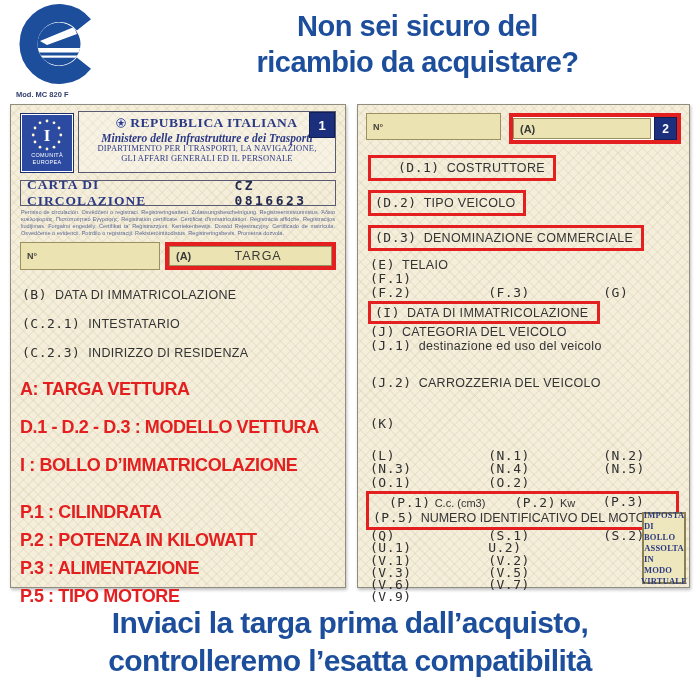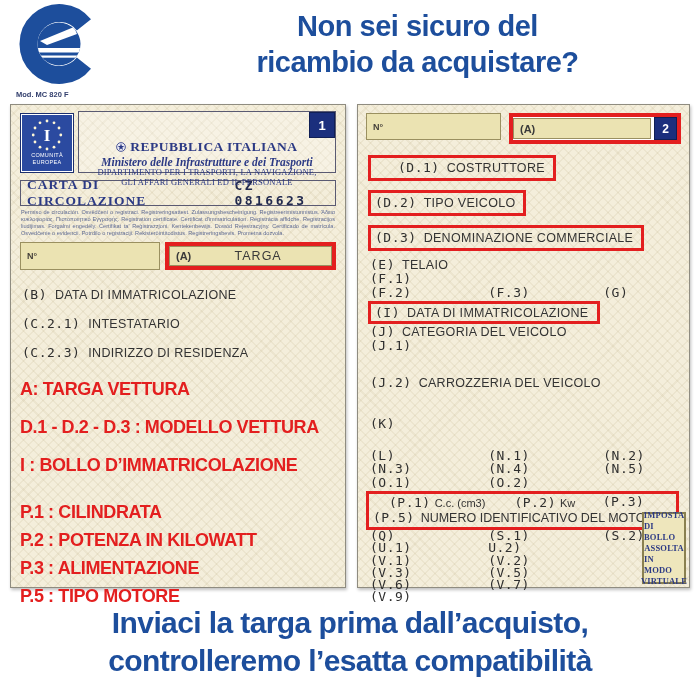--- a/index.html
+++ b/index.html
@@ -33,21 +33,21 @@
   .d1-header{position:relative;display:flex;height:64px;}
   .eu-box{
     width:52px;height:58px;background:#2b4aa0;border:1px solid #1c2f6e;box-shadow:0 0 0 1px #fff inset;
     display:flex;flex-direction:column;align-items:center;flex:none;margin-top:2px;
   }
   .eu-text{color:#fff;font-size:5.5px;line-height:6.5px;text-align:center;letter-spacing:0.3px;margin-top:-2px;}
   .gov-box{
     flex:1;margin-left:4px;border:1px solid #5a5a72;background:rgba(255,255,255,.25);
     text-align:center;padding-top:3px;height:62px;box-sizing:border-box;
   }
-  .republic{font-family:"Liberation Serif",serif;font-weight:bold;color:#2c3a85;font-size:13.5px;letter-spacing:0.5px;margin-top:24px;}
+  .republic{font-family:"Liberation Serif",serif;font-weight:bold;color:#2c3a85;font-size:13.5px;letter-spacing:0.5px;}
   .ministry{font-family:"Liberation Serif",serif;font-weight:bold;font-style:italic;color:#2c3a85;font-size:11.5px;margin-top:1px;}
   .dept{font-family:"Liberation Serif",serif;color:#2c3a85;font-size:8.5px;line-height:9.5px;letter-spacing:0.2px;}
   .pagenum{
     position:absolute;width:24px;height:24px;background:#1b2f7d;color:#fff;font-weight:bold;
     font-size:13px;display:flex;align-items:center;justify-content:center;border:1px solid #101f55;
   }
   .d1-pagenum{top:1px;right:1px;}
   .carta-box{
     margin-top:5px;border:1px solid #5a5a72;display:flex;align-items:center;padding:3px 6px;height:26px;box-sizing:border-box;
   }
@@ -281,20 +281,21 @@
     <div><div class="red-row rr-i">
       <span class="code">(I)</span>
       <span class="lbl">DATA DI IMMATRICOLAZIONE</span>
     </div></div>
     <div class="plain-row">
       <span class="code">(J)</span>
       <span class="lbl">CATEGORIA DEL VEICOLO</span>
     </div>
     <div class="plain-row">
       <span class="code">(J.1)</span>
+      <span class="lbl lbl-lower">destinazione ed uso del veicolo</span>
     </div>
     <div class="plain-row row-j2">
       <span class="code">(J.2)</span>
       <span class="lbl">CARROZZERIA DEL VEICOLO</span>
     </div>
     <div class="plain-row row-k">
       <span class="code">(K)</span>
     </div>
 
     <div class="g3 grid1">

